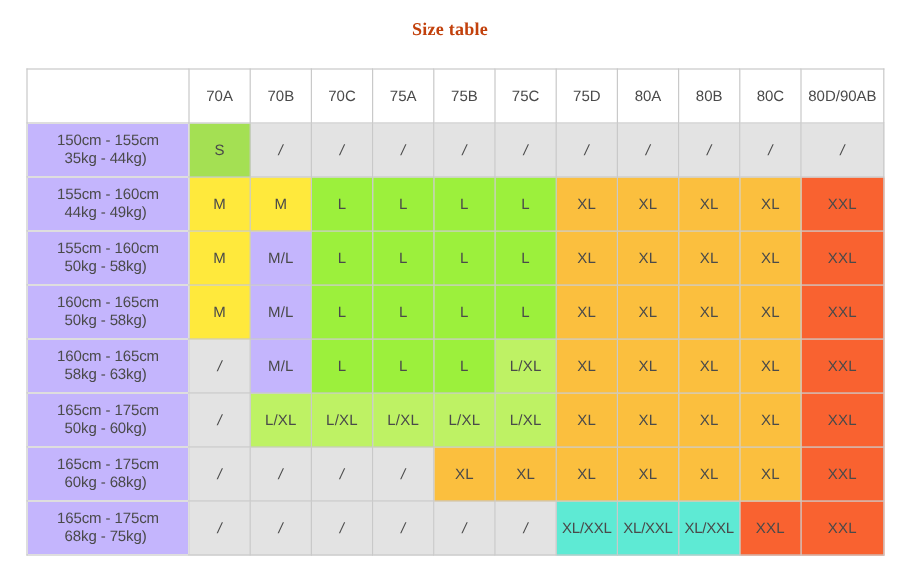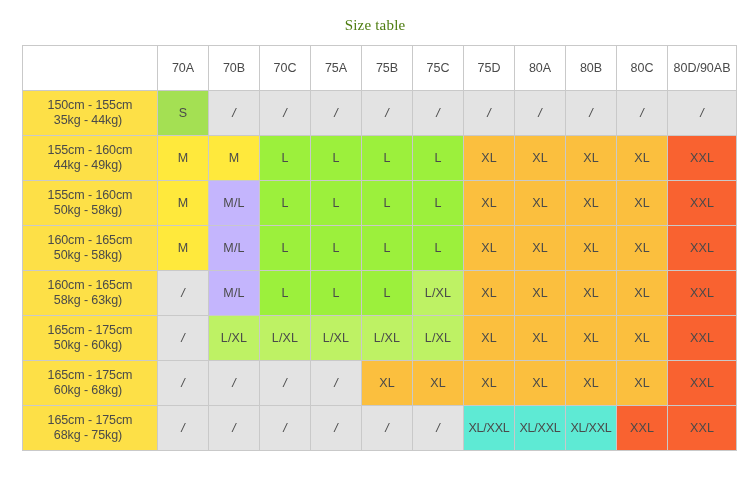--- a/index.html
+++ b/index.html
@@ -12,32 +12,32 @@
     height: 477px;
     font-family: "Liberation Sans", sans-serif;
     color: #3a3a3a;
     overflow: hidden;
     position: relative;
   }
   #page-title {
     text-align: center;
     font-family: "Liberation Serif", serif;
     font-size: 15px;
-    font-weight: 400;
-    color: #4d7c0f;
+    font-weight: 700;
+    color: #c2410c;
     letter-spacing: .2px;
     margin: 0;
     padding-top: 14px;
     height: 22px;
     line-height: 22px;
   }
   .table-wrap {
     position: absolute;
     left: 22px;
-    top: 45px;
+    top: 57px;
     width: 706px;
   }
   table.size-table {
     border-collapse: collapse;
     table-layout: fixed;
     width: 706px;
     background: #fff;
   }
   table.size-table td, table.size-table th {
     border: 1px solid #c9c9c9;
@@ -57,21 +57,21 @@
 
   thead th {
     background: #ffffff;
     font-size: 12.5px;
     color: #555;
     height: 40px;
   }
   thead th.corner { border-top-color: #c9c9c9; }
 
   td.rowlabel {
-    background: #fde047;
+    background: #c4b5fd;
     text-align: right;
     padding-right: 7px;
     font-size: 11.5px;
     line-height: 15px;
     color: #4c4c4c;
     letter-spacing: -.1px;
     white-space: nowrap;
     overflow: hidden;
   }
   td.rowlabel .ln { display: block; }

